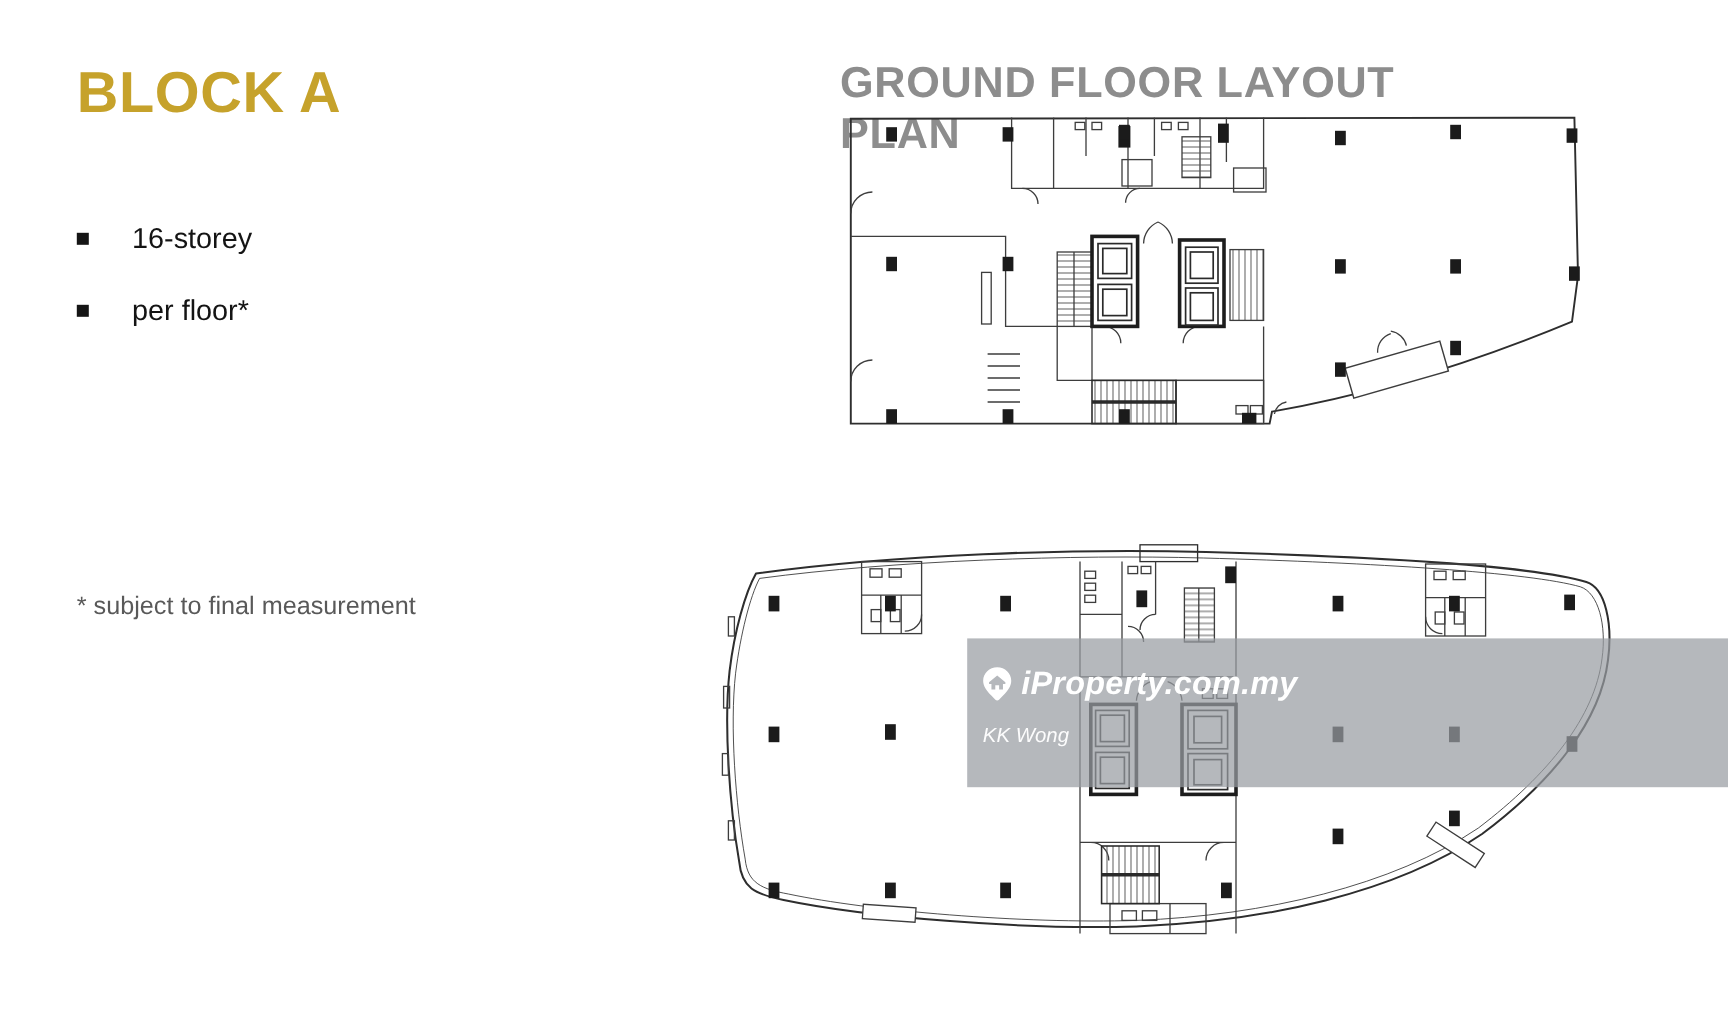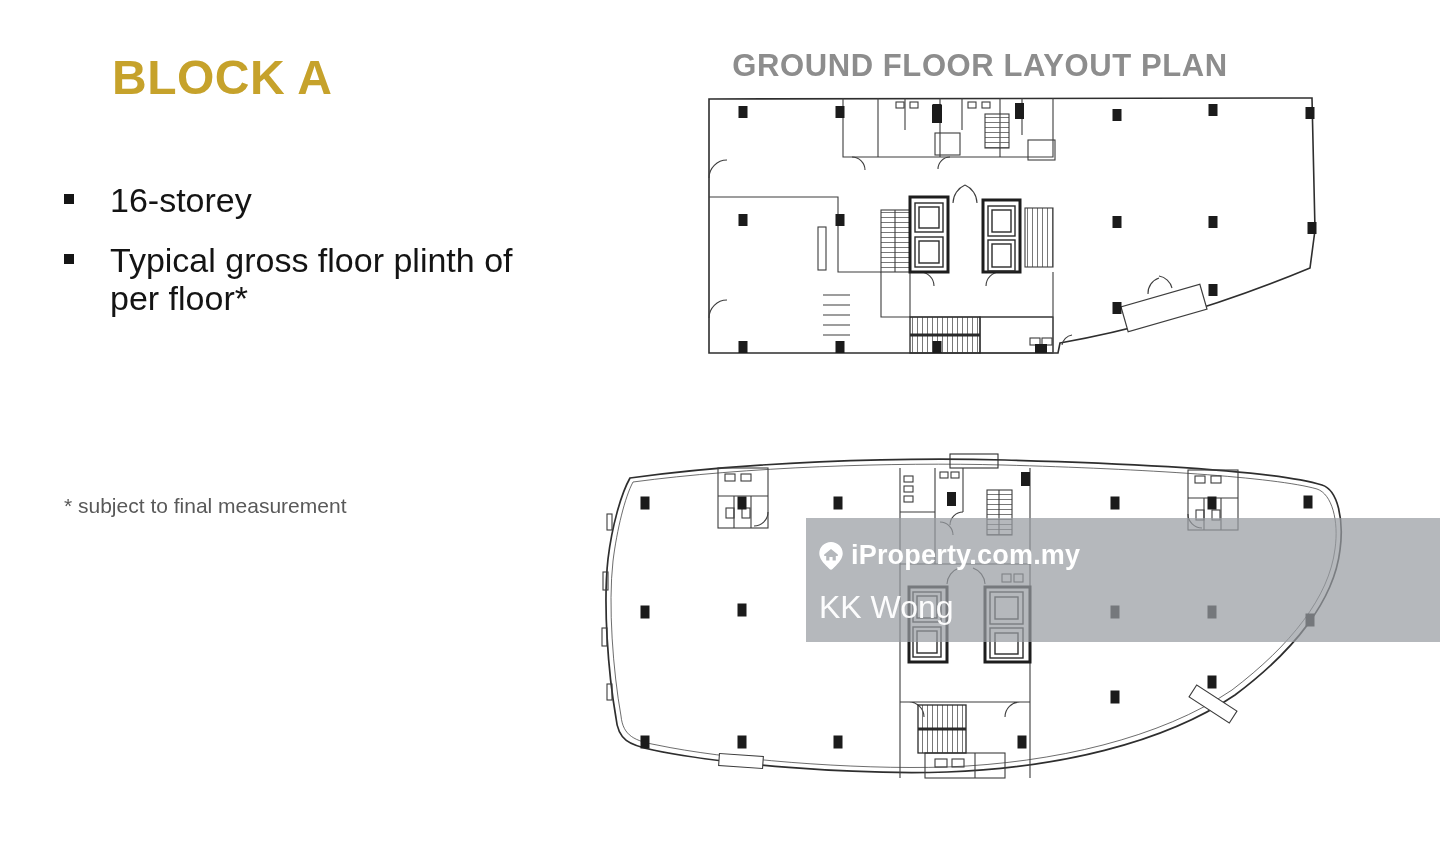--- a/index.html
+++ b/index.html
@@ -1,55 +1,54 @@
 <!DOCTYPE html>
 <html style="--gold: #C6A22B; --plan-title: #8D8D8D; --footnote: #595959; --wm-bg: rgba(152,157,162,0.72);"><head>
 <meta charset="utf-8">
 <style>
   html,body{margin:0;padding:0;background:#fff;}
   .canvas{position:relative;width:1440px;height:863px;background:#ffffff;overflow:hidden;
           font-family:"Liberation Sans",sans-serif;}
   .slide-title{position:absolute;left:64px;top:50px;font-size:48px;font-weight:700;
-               letter-spacing:0.5px;color:var(--gold,#C6A22B);margin-left:48px;}
+               letter-spacing:0.5px;color:var(--gold,#C6A22B);}
   .bullets{position:absolute;left:64px;top:181px;width:470px;}
   .bullet{display:flex;margin-bottom:22px;}
   .bullet-marker{width:10px;height:10px;background:#151515;margin-top:13px;flex:0 0 10px;}
-  .bullet-text{margin-left:36px;font-size:34px;line-height:38px;color:#141414;}
+  .bullet-text{margin-left:36px;font-size:24px;line-height:38px;color:#141414;}
   .footnote{position:absolute;left:64px;top:494px;font-size:21px;
             color:var(--footnote,#595959);}
-  .plan-title{position:absolute;font-weight:700;font-size:31px;letter-spacing:0.6px;
-              color:var(--plan-title,#8D8D8D);text-align:center;}
+  .plan-title{position:absolute;font-weight:700;font-size:36px;letter-spacing:0.6px;
+              color:var(--plan-title,#8D8D8D);}
   .plan-title.ground{left:700px;top:48px;width:560px;}
   .plan-title.typical{left:700px;top:414px;width:545px;}
   .plan-svg{position:absolute;}
-  .watermark{position:absolute;left:806px;top:518px;width:634px;height:124px;
-             background:var(--wm-bg,rgba(152,157,162,0.72));color:#fff;}
+  .watermark{position:absolute;left:806px;top:532px;width:634px;height:124px;
+             background:var(--wm-bg,rgba(152,157,162,0.72));color:#fff;font-style:italic;}
   .wm-brand-row{position:absolute;left:12px;top:22px;display:flex;align-items:center;}
   .wm-brand{font-size:27px;font-weight:700;letter-spacing:0.2px;margin-left:7px;}
-  .wm-agent{position:absolute;left:13px;top:71px;font-size:32px;font-weight:400;
+  .wm-agent{position:absolute;left:13px;top:71px;font-size:17px;font-weight:400;
             color:rgba(255,255,255,0.96);}
 </style>
 </head>
 <body>
 
 <div class="canvas">
 
   <div class="slide-title">BLOCK A</div>
 
   <div class="bullets">
     <div class="bullet">
       <span class="bullet-marker"></span>
       <div class="bullet-text">
         <div>16-storey</div>
       </div>
     </div>
     <div class="bullet">
       <span class="bullet-marker"></span>
       <div class="bullet-text">
-        <div>Typical gross floor plinth of</div>
         <div>per floor*</div>
       </div>
     </div>
   </div>
 
   <div class="footnote">* subject to final measurement</div>
 
   <div class="plan-title ground">GROUND FLOOR LAYOUT PLAN</div>
 
   <svg class="plan-svg" style="left:700px;top:90px" width="640" height="290" viewBox="0 0 640 290">

